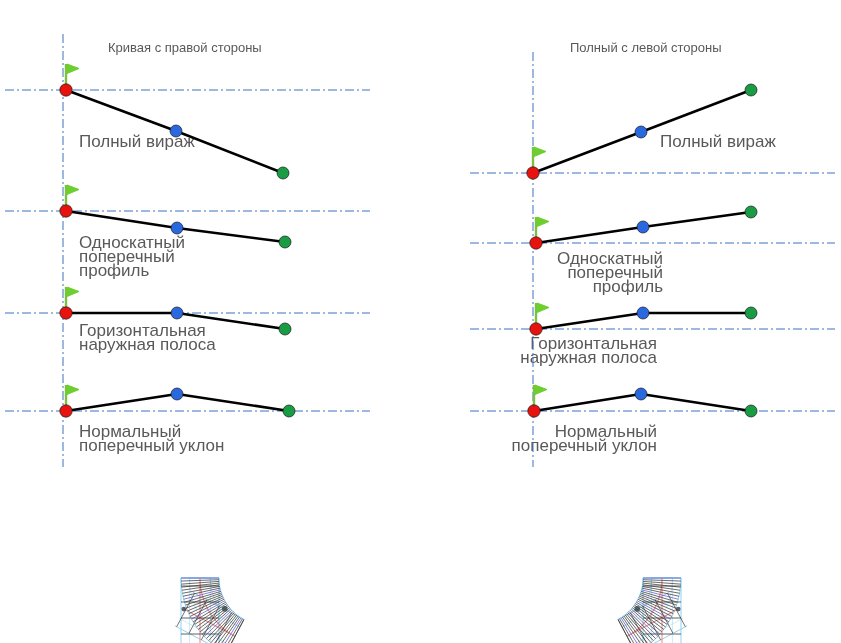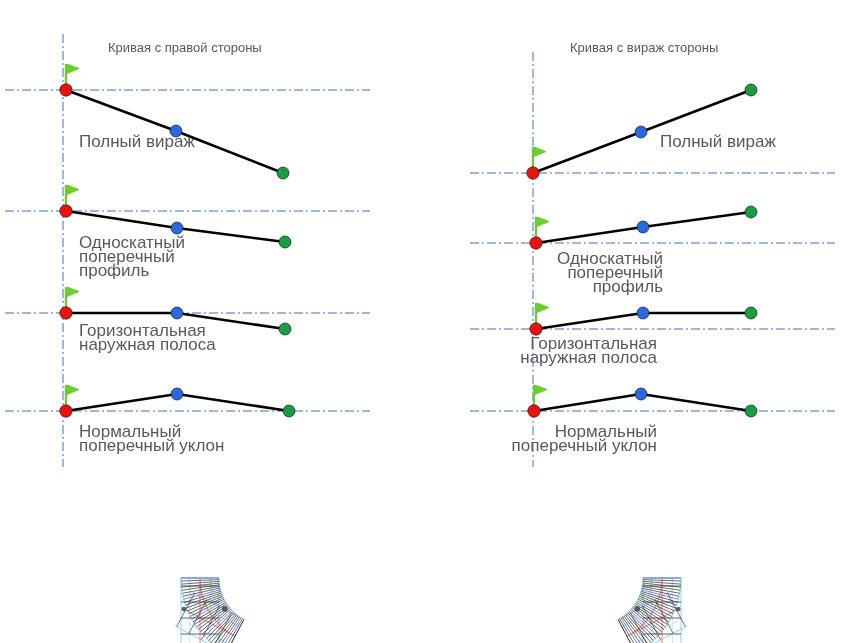--- a/index.html
+++ b/index.html
@@ -21,21 +21,21 @@
   }
   .sec-label.right-align{text-align:right;}
   .sec-label.left-align{text-align:left;}
 </style>
 </head>
 <body>
 
 <div id="root">
 
   <div class="panel-title" id="title-0" style="left: 108px; top: 10px;">Кривая с правой стороны</div>
-  <div class="panel-title" id="title-1" style="left: 570px; top: 10px;">Кривая с вираж стороны</div>
+  <div class="panel-title" id="title-1" style="left: 570px; top: 10px;">Полный с левой стороны</div>
 
   <div class="sec-label left-align" id="lbl-0-0" style="left: 79px; width: 190px; top: 105px;">Полный вираж</div>
   <div class="sec-label left-align" id="lbl-0-1" style="left: 79px; width: 190px; top: 206px;">Односкатный
 поперечный
 профиль</div>
   <div class="sec-label left-align" id="lbl-0-2" style="left: 79px; width: 190px; top: 294px;">Горизонтальная
 наружная полоса</div>
   <div class="sec-label left-align" id="lbl-0-3" style="left: 79px; width: 190px; top: 395px;">Нормальный
 поперечный уклон</div>
 

